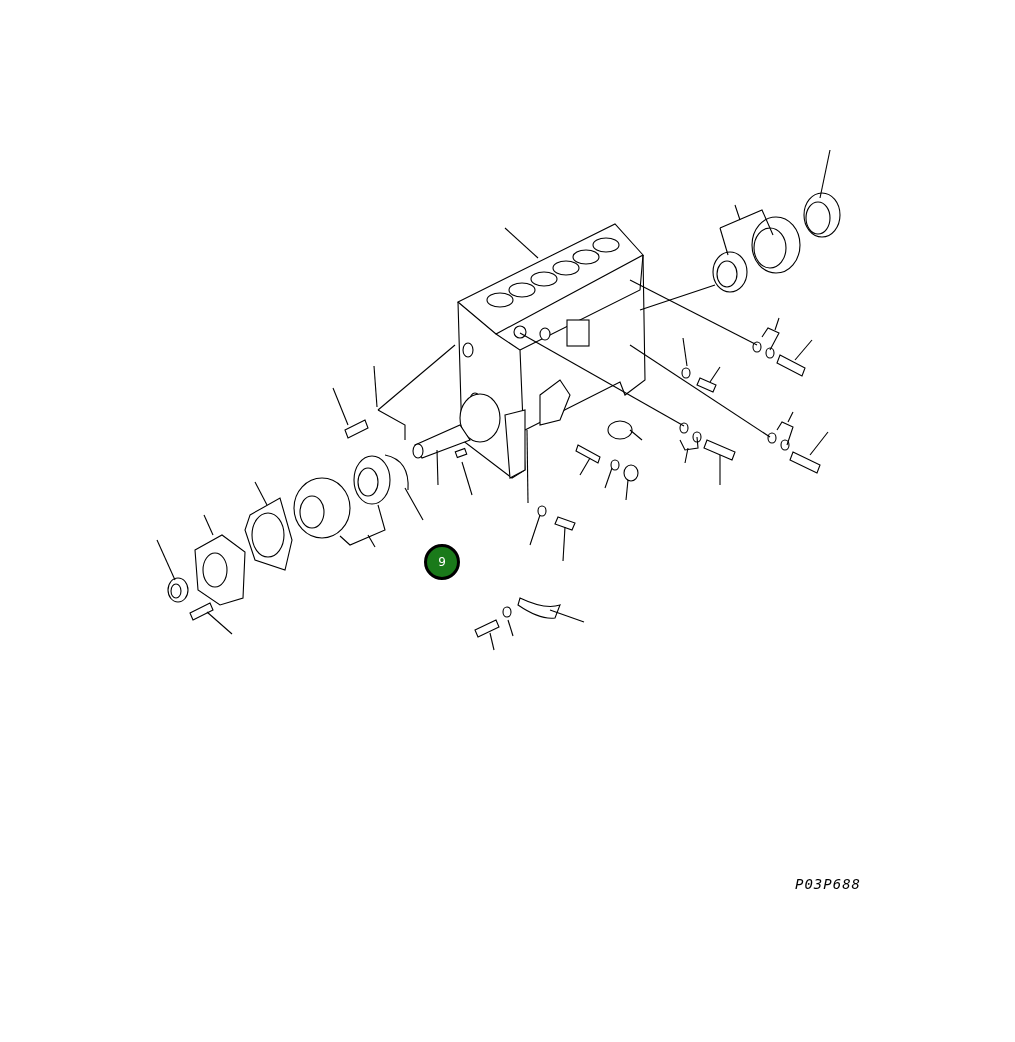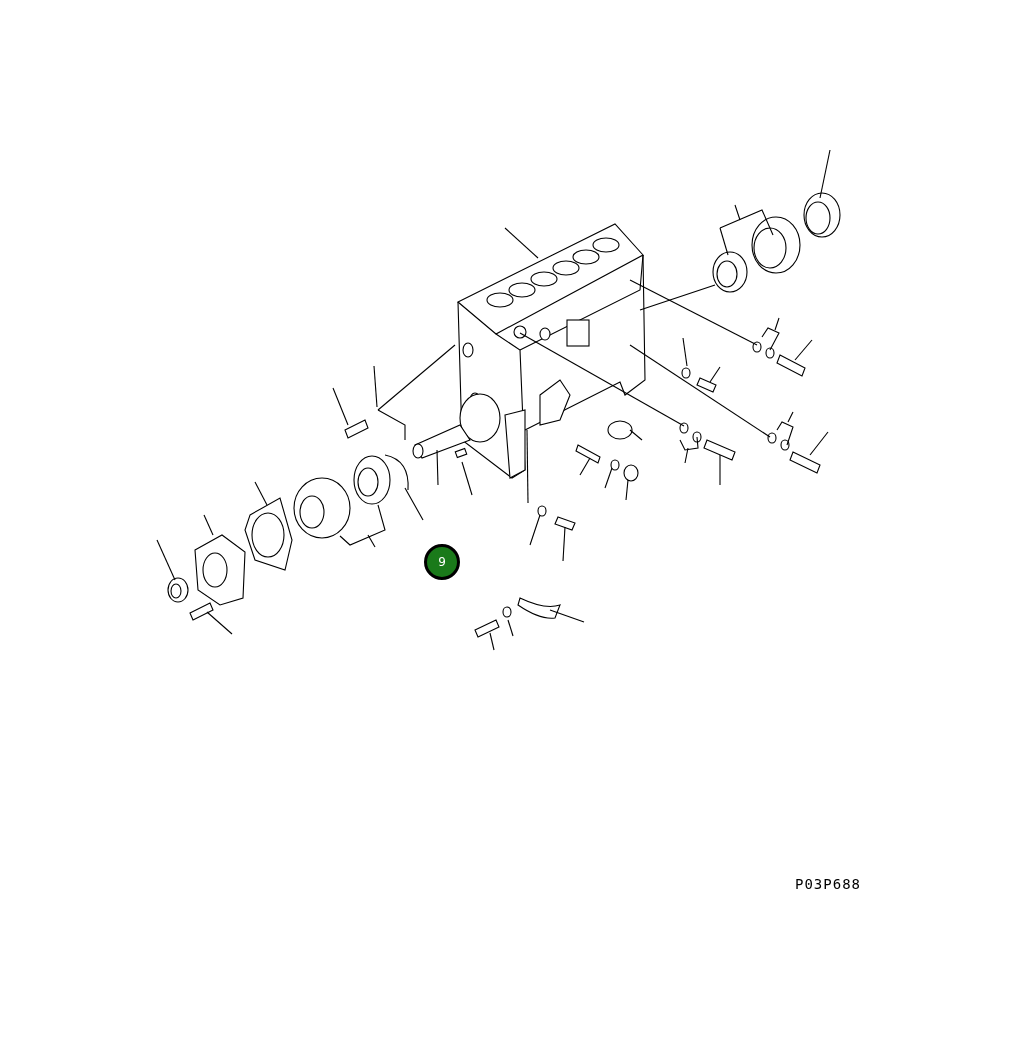--- a/index.html
+++ b/index.html
@@ -5,21 +5,21 @@
   html,body{margin:0;padding:0;background:#ffffff;}
   body{width:1015px;height:1042px;position:relative;overflow:hidden;font-family:"DejaVu Sans Mono",monospace;}
   #canvas{position:absolute;left:0;top:0;width:1015px;height:1042px;}
   svg .ln{stroke:#000;stroke-width:1.1;fill:none;}
   svg .pt{stroke:#000;stroke-width:1.1;fill:#fff;}
   .callout{position:absolute;left:424px;top:544px;width:36px;height:36px;border-radius:50%;
     background:#1a7a1a;border:3px solid #000;box-sizing:border-box;
     display:flex;align-items:center;justify-content:center;color:#fff;
     font-family:"DejaVu Sans",sans-serif;font-size:12px;cursor:pointer;}
   .code{position:absolute;left:795px;top:876px;font-family:"DejaVu Sans Mono",monospace;
-    font-size:14px;letter-spacing:1px;color:#000;}
+    font-size:14px;letter-spacing:1px;color:#000;font-style:italic;}
 </style>
 </head>
 <body>
 
 <div id="canvas">
 <svg width="1015" height="1042" viewBox="0 0 1015 1042">
 
   <g>
     <polygon class="pt" points="458,302 615,224 643,255 496,334"></polygon>
     <polyline class="ln" points="458,302 462,440 512,478 525,470 520,350 496,334"></polyline>

